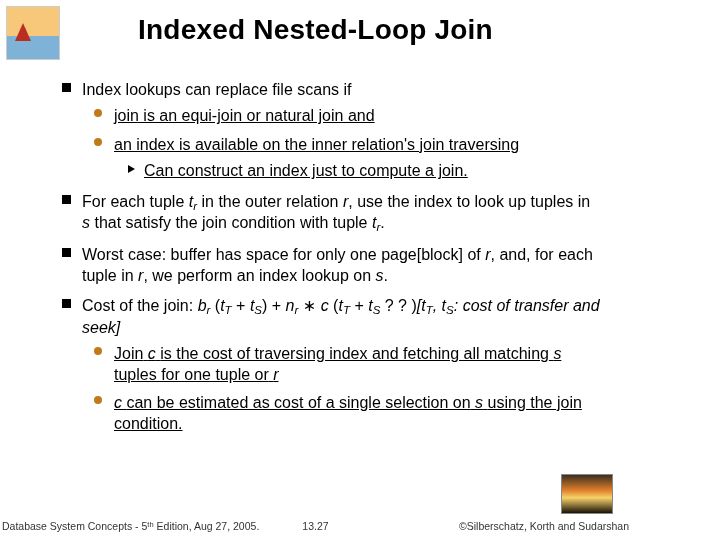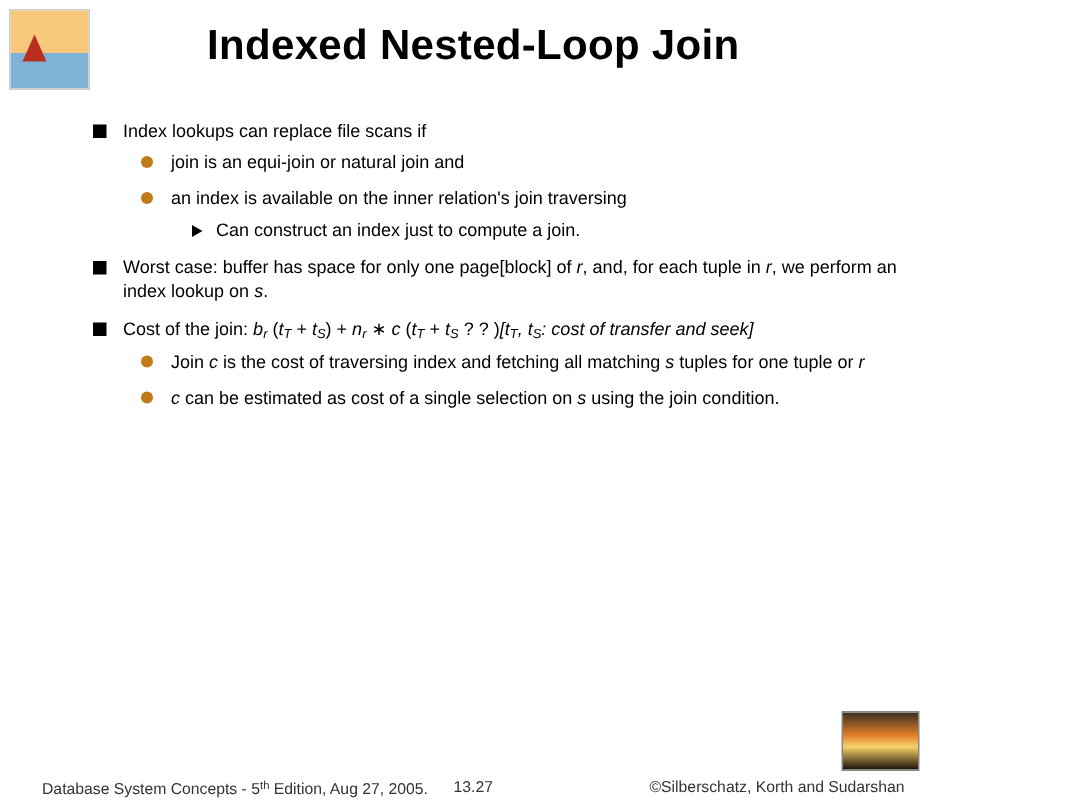--- a/index.html
+++ b/index.html
@@ -51,34 +51,34 @@
     font-weight: bold;
     color: #000;
     padding-top: 14px;
     letter-spacing: 0.2px;
   }
   .body {
     position: absolute;
     top: 80px;
     left: 62px;
     right: 30px;
-    font-size: 12px;
+    font-size: 16px;
     line-height: 1.28;
   }
   ul { list-style: none; padding: 0; margin: 0; }
   .lvl1 > li { position: relative; padding-left: 20px; margin-bottom: 10px; }
   .lvl1 > li::before {
     content: "";
     position: absolute;
     left: 0; top: 3px;
     width: 9px; height: 9px;
     background: #000;
   }
   .lvl2 { margin-top: 6px; }
-  .lvl2 > li { position: relative; padding-left: 20px; margin-bottom: 8px; margin-left: 12px; }
+  .lvl2 > li { position: relative; padding-left: 20px; margin-bottom: 8px; margin-left: 12px; text-decoration: underline; }
   .lvl2 > li::before {
     content: "";
     position: absolute;
     left: 0; top: 3px;
     width: 8px; height: 8px;
     border-radius: 50%;
     background: #c07a1a;
   }
   .lvl3 { margin-top: 6px; }
   .lvl3 > li { position: relative; padding-left: 16px; margin-left: 14px; margin-bottom: 6px; }
@@ -90,21 +90,21 @@
     border-top: 4px solid transparent;
     border-bottom: 4px solid transparent;
     border-left: 7px solid #000;
   }
   .footer {
     position: absolute;
     bottom: 8px;
     left: 0; right: 0;
     font-size: 10.5px;
     color: #333;
-    padding: 0 28px;
+    padding: 0 2px;
     display: flex;
     justify-content: space-between;
   }
   .footer .left, .footer .center, .footer .right { white-space: nowrap; }
   .footer .center { position: absolute; left: 50%; transform: translateX(-50%); }
   i, em { font-style: italic; }
   sub { font-size: 0.72em; vertical-align: -0.25em; }
   sup { font-size: 0.72em; vertical-align: 0.45em; }
   .star { font-family: "Times New Roman", serif; }
 </style>
@@ -125,20 +125,23 @@
         <li><span>join is an equi-join or natural join and</span></li>
         <li>
           <span>an index is available on the inner relation's join traversing</span>
           <ul class="lvl3">
             <li><span>Can construct an index just to compute a join.</span></li>
           </ul>
         </li>
       </ul>
     </li>
     <li>
+      <span><span>For each tuple</span> <i>t<sub>r</sub></i> <span>in the outer relation</span> <i>r</i><span>, use the index to look up tuples in</span> <i>s</i> <span>that satisfy the join condition with tuple</span> <i>t<sub>r</sub></i>.</span>
+    </li>
+    <li>
       <span><span>Worst case: buffer has space for only one page[block] of</span> <i>r</i><span>, and, for each tuple in</span> <i>r</i><span>, we perform an index lookup on</span> <i>s</i>.</span>
     </li>
     <li>
       <span><span>Cost of the join:</span> <i>b<sub>r</sub></i> (<i>t<sub>T</sub></i> + <i>t<sub>S</sub></i>) + <i>n<sub>r</sub></i> <span class="star">∗</span> <i>c</i> (<i>t<sub>T</sub></i> + <i>t<sub>S</sub></i> <span>? ? )</span><i>[t<sub>T</sub>, t<sub>S</sub>: <span>cost of transfer and seek</span>]</i></span>
       <ul class="lvl2">
         <li>
           <span><span>Join</span> <i>c</i> <span>is the cost of traversing index and fetching all matching</span> <i>s</i> <span>tuples for one tuple or</span> <i>r</i></span>
         </li>
         <li>
           <span><i>c</i> <span>can be estimated as cost of a single selection on</span> <i>s</i> <span>using the join condition.</span></span>

